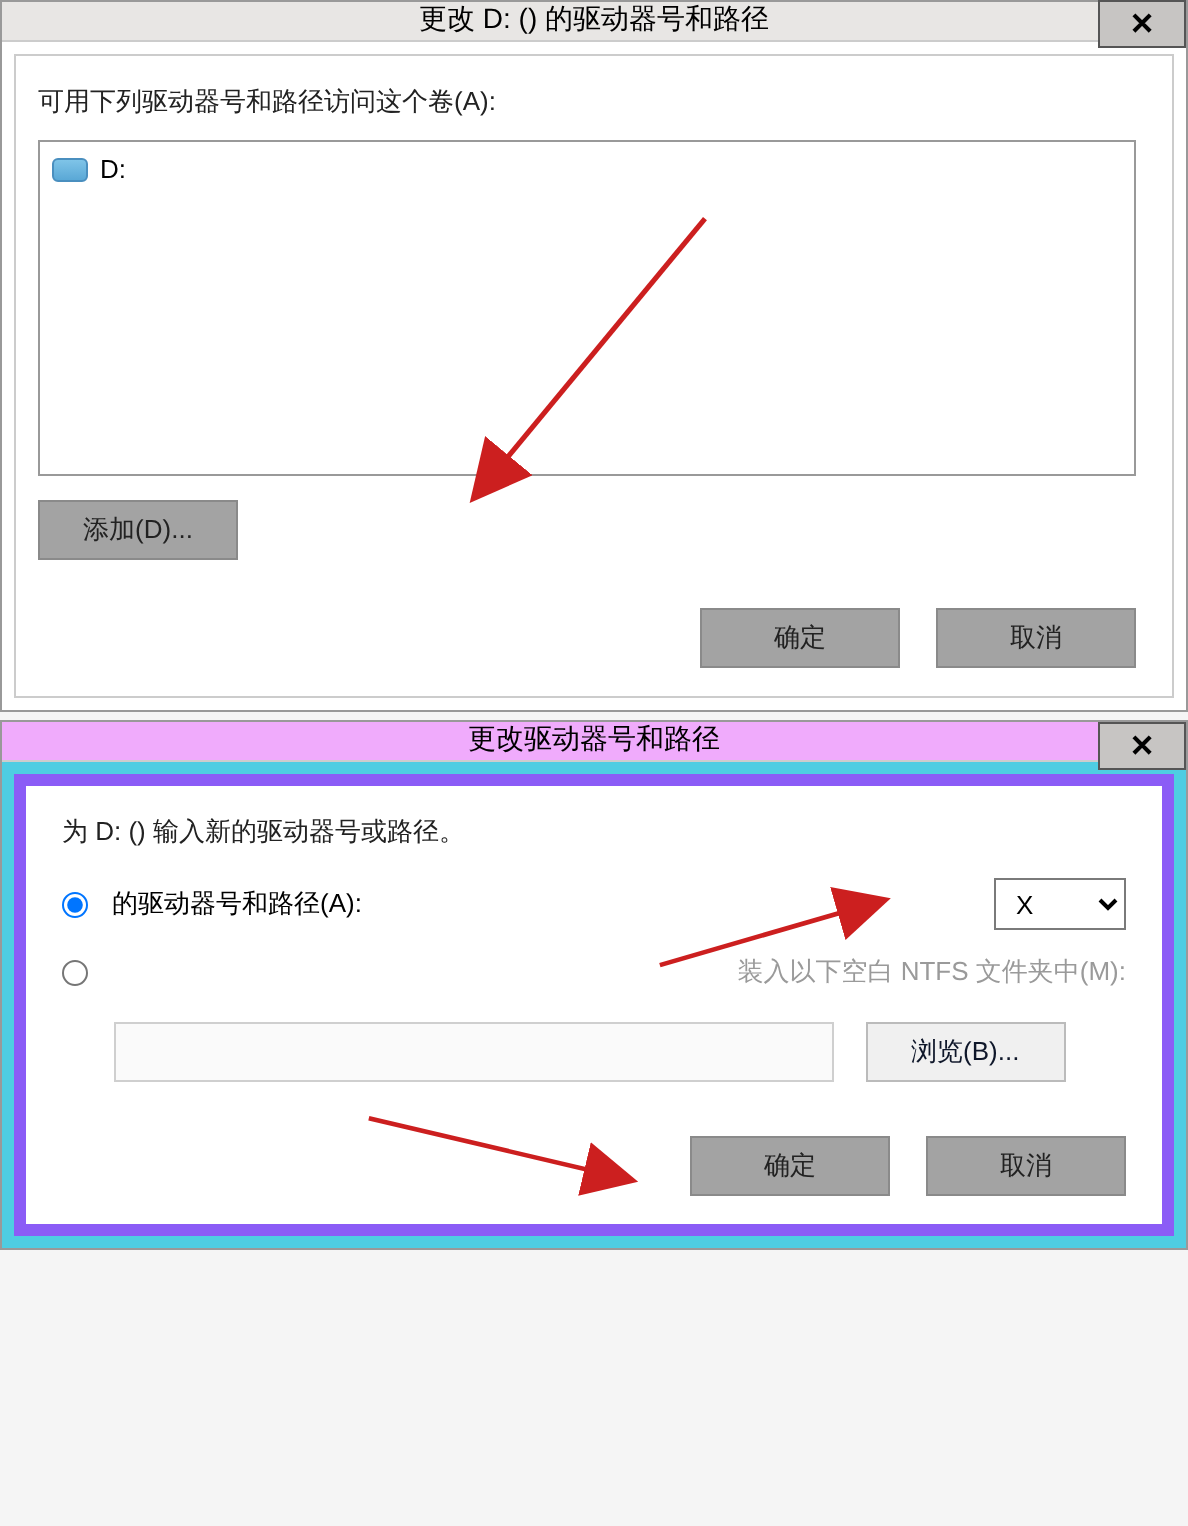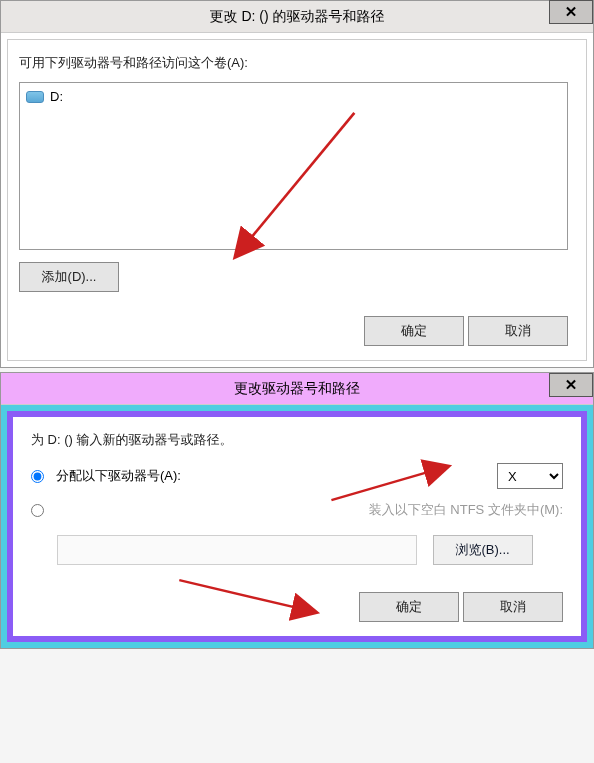--- a/index.html
+++ b/index.html
@@ -9,23 +9,23 @@
       background: #f5f5f5;
       width: 594px;
     }
     .window {
       background: #fff;
       border: 1px solid #999;
       position: relative;
     }
     .titlebar {
       display: flex;
-      align-items: center;
+      align-items: flex-start;
       justify-content: center;
-      height: 32px;
+      height: 20px;
       border-bottom: 1px solid #ccc;
       position: relative;
       font-size: 14px;
     }
     .titlebar-gray { background: #e8e6e4; }
     .titlebar-cyan { background: #f0abfc; }
     .close-btn {
       position: absolute;
       right: 0;
       top: -1px;
@@ -80,38 +80,38 @@
       display: inline-block;
     }
     .btn-row {
       display: flex;
       gap: 14px;
       margin-bottom: 24px;
     }
     .btn {
       min-width: 100px;
       height: 30px;
-      background: #e5e5e5;
+      background: #a3a3a3;
       border: 1px solid #8a8a8a;
       cursor: pointer;
       font-family: inherit;
       font-size: 13px;
       padding: 0 12px;
       color: #222;
     }
     .btn:disabled {
       color: #0f172a;
       background: #f0f0f0;
       border-color: #bbb;
       cursor: default;
     }
     .dialog-actions {
       display: flex;
       justify-content: flex-end;
-      gap: 4px;
+      gap: 18px;
     }
     .radio-row {
       display: flex;
       align-items: center;
       margin: 8px 0;
       gap: 8px;
     }
     .radio-row input[type=radio] { margin-right: 4px; }
     .radio-disabled { color: #9a9a9a; justify-content: space-between; }
     .select-drive {
@@ -186,21 +186,21 @@
       <div class="close-btn">
         <span>✕</span>
       </div>
     </div>
     <div class="content2">
       <div class="label">为 D: () 输入新的驱动器号或路径。</div>
 
       <div class="row-flex">
         <label class="radio-row">
           <input type="radio" name="mode" checked="" style="">
-          <span>分配以下驱动器号(A):</span>
+          <span>的驱动器号和路径(A):</span>
         </label>
         <select class="select-drive">
           <option>X</option>
         </select>
       </div>
 
       <label class="radio-row radio-disabled">
         <input type="radio" name="mode" style="">
         <span>装入以下空白 NTFS 文件夹中(M):</span>
       </label>

